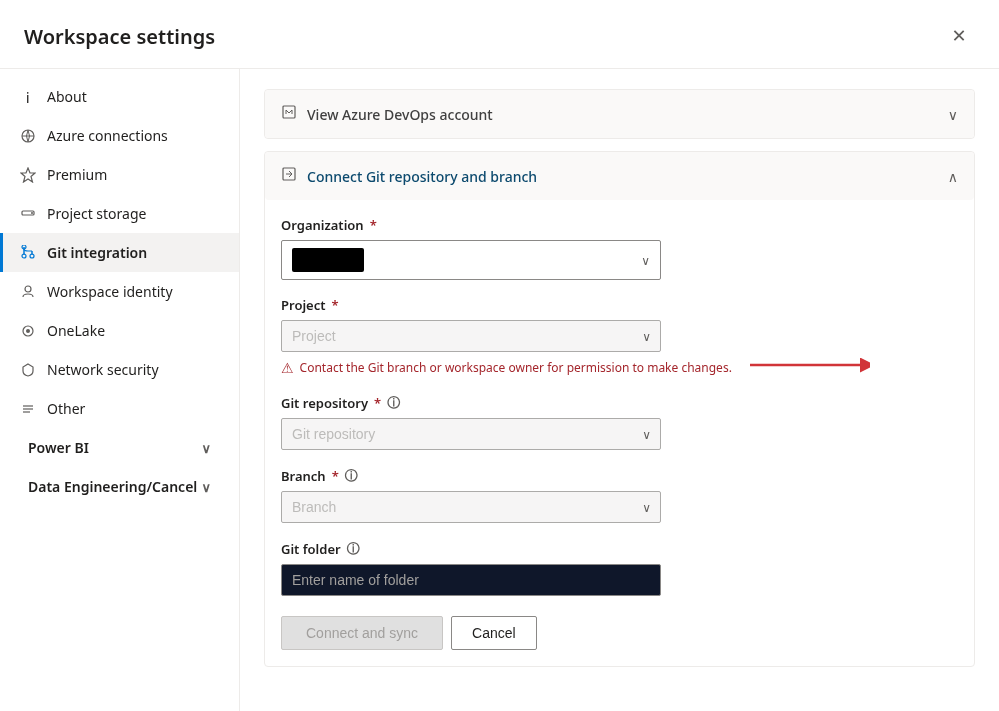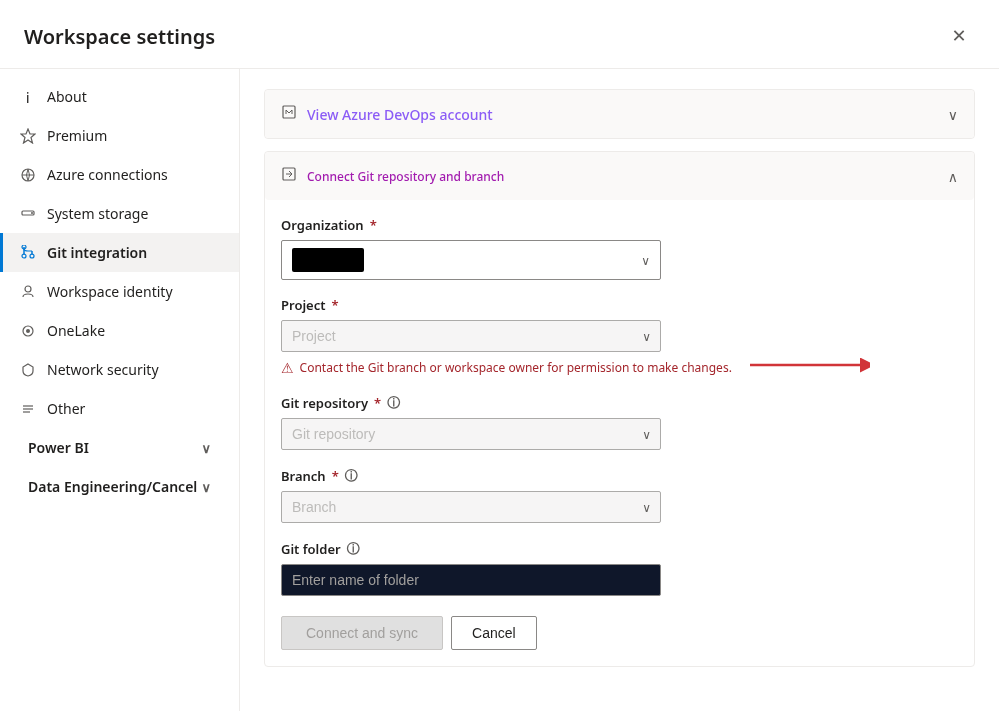--- a/index.html
+++ b/index.html
@@ -119,23 +119,23 @@
       padding: 14px 16px;
       cursor: pointer;
       background: #faf9f8;
       border-radius: 4px;
       user-select: none;
     }
     .accordion-header-left {
       display: flex;
       align-items: center;
       gap: 10px;
-      font-size: 12px;
+      font-size: 14px;
       font-weight: 500;
-      color: #a21caf;
+      color: #0c4a6e;
     }
     .accordion-icon {
       font-size: 15px;
       color: #605e5c;
     }
     .chevron-icon {
       font-size: 14px;
       color: #605e5c;
     }
     .accordion-body {
@@ -156,21 +156,21 @@
       background: #faf9f8;
       border-radius: 4px;
       user-select: none;
     }
     .view-azure-left {
       display: flex;
       align-items: center;
       gap: 10px;
       font-size: 14px;
       font-weight: 500;
-      color: #8b5cf6;
+      color: #404040;
     }
     
     .form-group {
       margin-bottom: 16px;
     }
     .form-label {
       display: flex;
       align-items: center;
       gap: 6px;
       font-size: 13px;
@@ -308,47 +308,47 @@
 
     <nav class="sidebar">
 
       <div class="sidebar-item">
         <span class="sidebar-icon">ℹ</span>
         <span>About</span>
       </div>
 
       <div class="sidebar-item">
         <span class="sidebar-icon">
-          <svg width="16" height="16" viewBox="0 0 16 16" fill="none">
-              <polygon points="8,1 10,6 15,6 11,9.5 12.5,15 8,12 3.5,15 5,9.5 1,6 6,6" stroke="#605e5c" stroke-width="1.2" fill="none"></polygon>
-            </svg>
-        </span>
-        <span>Premium</span>
-      </div>
-
-      <div class="sidebar-item">
-        <span class="sidebar-icon">
           <svg width="16" height="16" viewBox="0 0 16 16">
               <circle cx="8" cy="8" r="6" stroke="#605e5c" stroke-width="1.2" fill="none"></circle>
               <path d="M8 2 Q11 8 8 14" stroke="#605e5c" stroke-width="1" fill="none"></path>
               <path d="M8 2 Q5 8 8 14" stroke="#605e5c" stroke-width="1" fill="none"></path>
               <line x1="2" y1="8" x2="14" y2="8" stroke="#605e5c" stroke-width="1"></line>
             </svg>
         </span>
         <span>Azure connections</span>
       </div>
 
       <div class="sidebar-item">
         <span class="sidebar-icon">
+          <svg width="16" height="16" viewBox="0 0 16 16" fill="none">
+              <polygon points="8,1 10,6 15,6 11,9.5 12.5,15 8,12 3.5,15 5,9.5 1,6 6,6" stroke="#605e5c" stroke-width="1.2" fill="none"></polygon>
+            </svg>
+        </span>
+        <span>Premium</span>
+      </div>
+
+      <div class="sidebar-item">
+        <span class="sidebar-icon">
           <svg width="16" height="16" viewBox="0 0 16 16">
               <rect x="2" y="5" width="12" height="4" rx="1" stroke="#605e5c" stroke-width="1.2" fill="none"></rect>
               <circle cx="12" cy="7" r="1" fill="#605e5c"></circle>
             </svg>
         </span>
-        <span>System storage</span>
+        <span>Project storage</span>
       </div>
 
       <div class="sidebar-item active">
         <span class="sidebar-icon">
           <svg width="16" height="16" viewBox="0 0 16 16">
               <path d="M4 2 L4 10" stroke="#0078d4" stroke-width="1.5" fill="none"></path>
               <path d="M12 6 L12 10" stroke="#0078d4" stroke-width="1.5" fill="none"></path>
               <circle cx="4" cy="11" r="2" stroke="#0078d4" stroke-width="1.2" fill="none"></circle>
               <circle cx="12" cy="11" r="2" stroke="#0078d4" stroke-width="1.2" fill="none"></circle>
               <circle cx="4" cy="2" r="2" stroke="#0078d4" stroke-width="1.2" fill="none"></circle>

